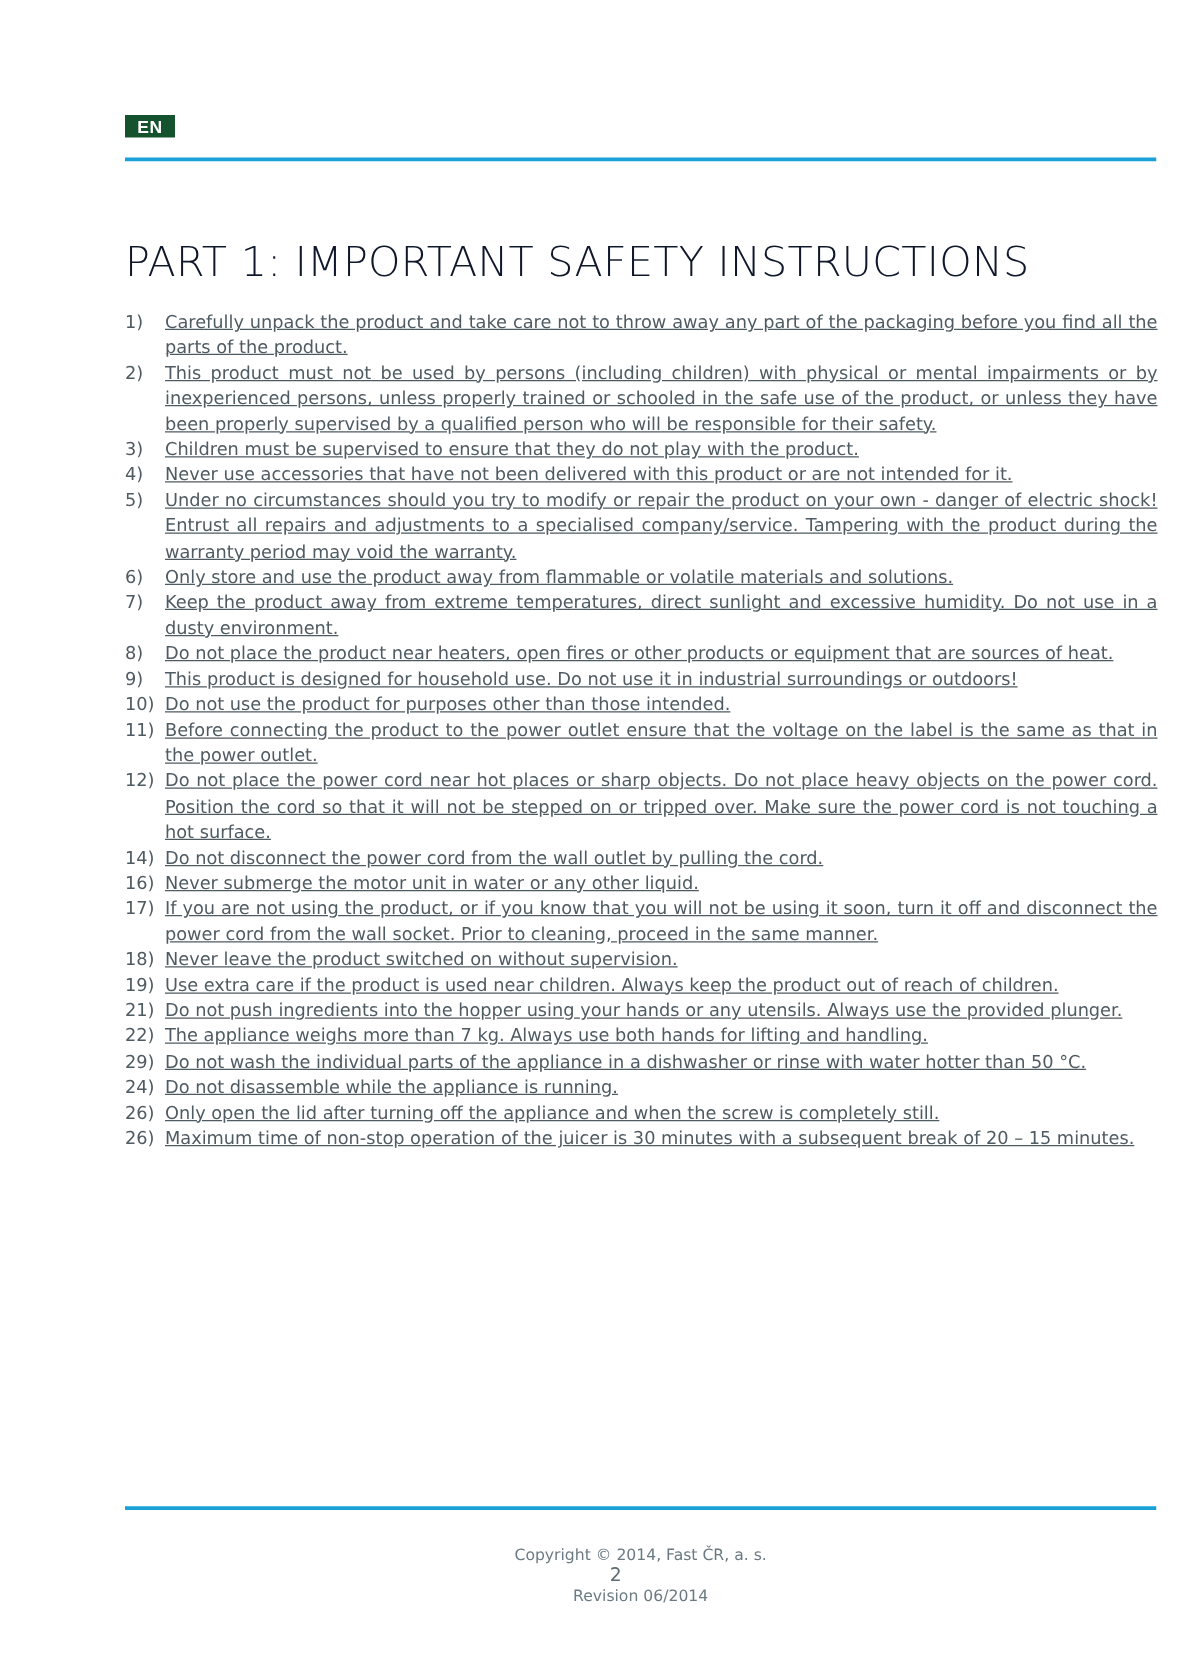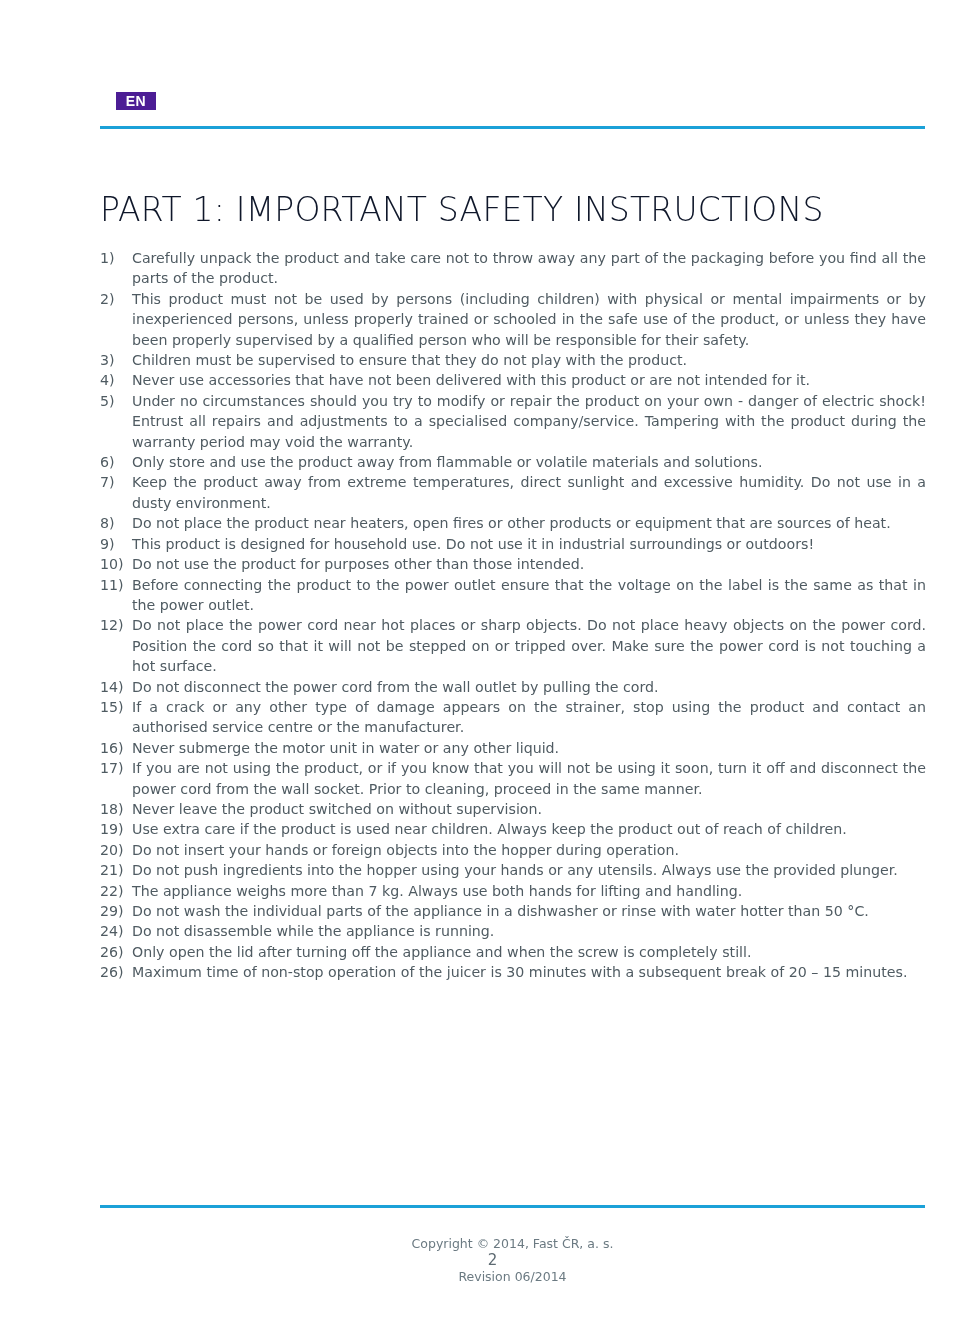--- a/index.html
+++ b/index.html
@@ -14,25 +14,25 @@
     position: relative;
     width: 962px;
     height: 1328px;
     box-sizing: border-box;
     background: #ffffff;
     overflow: hidden;
   }
   
   .lang-badge {
     position: absolute;
-    left: 116px;
+    left: 100px;
     top: 92px;
     width: 40px;
     height: 18px;
-    background: #4c1d95;
+    background: #14532d;
     color: #ffffff;
     font-size: 14px;
     font-weight: bold;
     letter-spacing: 0.5px;
     display: flex;
     align-items: center;
     justify-content: center;
     font-family: "Liberation Sans", sans-serif;
   }
   
@@ -75,20 +75,21 @@
   .item .num {
     width: 32px;
     flex: 0 0 32px;
     color: #4f5b62;
   }
   .item .txt {
     flex: 1 1 auto;
     text-align: justify;
     text-justify: inter-word;
     padding-right: 2px;
+    text-decoration: underline;
   }
   
   .footer-rule {
     position: absolute;
     left: 100px;
     top: 1205px;
     width: 825px;
     height: 3px;
     background: #1ba1d8;
   }
@@ -173,42 +174,34 @@
       </div>
       <div class="item">
         <span class="num">12)</span>
         <span class="txt">Do not place the power cord near hot places or sharp objects. Do not place heavy objects on the power cord. Position the cord so that it will not be stepped on or tripped over. Make sure the power cord is not touching a hot surface.</span>
       </div>
       <div class="item">
         <span class="num">14)</span>
         <span class="txt">Do not disconnect the power cord from the wall outlet by pulling the cord.</span>
       </div>
       <div class="item">
-        <span class="num">15)</span>
-        <span class="txt">If a crack or any other type of damage appears on the strainer, stop using the product and contact an authorised service centre or the manufacturer.</span>
-      </div>
-      <div class="item">
         <span class="num">16)</span>
         <span class="txt">Never submerge the motor unit in water or any other liquid.</span>
       </div>
       <div class="item">
         <span class="num">17)</span>
         <span class="txt">If you are not using the product, or if you know that you will not be using it soon, turn it off and disconnect the power cord from the wall socket. Prior to cleaning, proceed in the same manner.</span>
       </div>
       <div class="item">
         <span class="num">18)</span>
         <span class="txt">Never leave the product switched on without supervision.</span>
       </div>
       <div class="item">
         <span class="num">19)</span>
         <span class="txt">Use extra care if the product is used near children. Always keep the product out of reach of children.</span>
-      </div>
-      <div class="item">
-        <span class="num">20)</span>
-        <span class="txt">Do not insert your hands or foreign objects into the hopper during operation.</span>
       </div>
       <div class="item">
         <span class="num">21)</span>
         <span class="txt">Do not push ingredients into the hopper using your hands or any utensils. Always use the provided plunger.</span>
       </div>
       <div class="item">
         <span class="num">22)</span>
         <span class="txt">The appliance weighs more than 7 kg. Always use both hands for lifting and handling.</span>
       </div>
       <div class="item">

